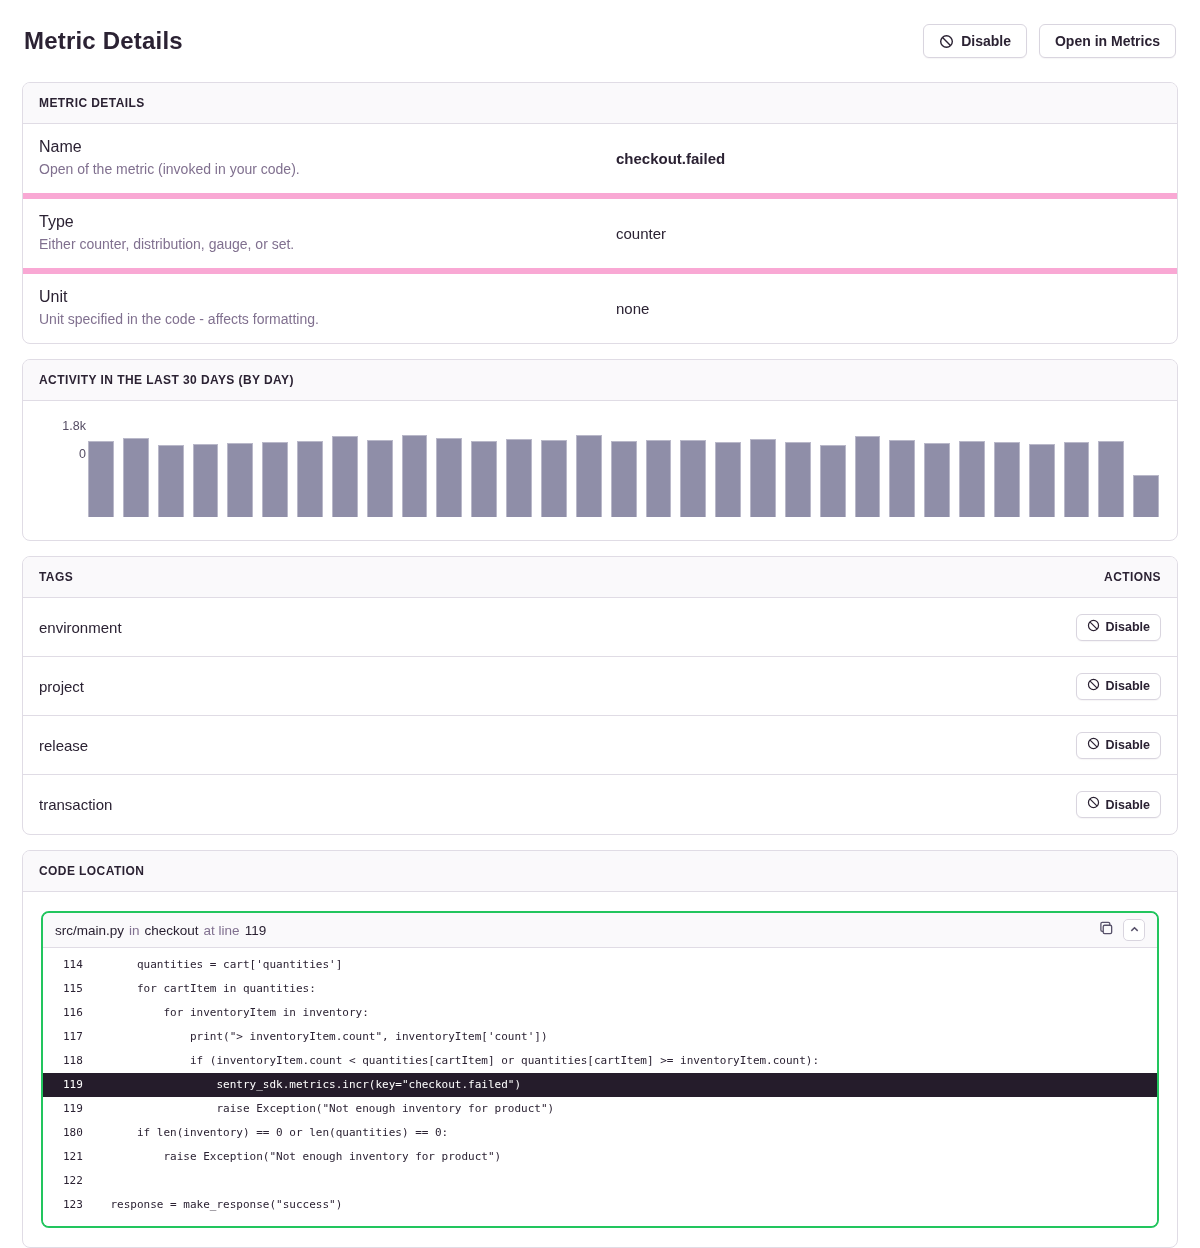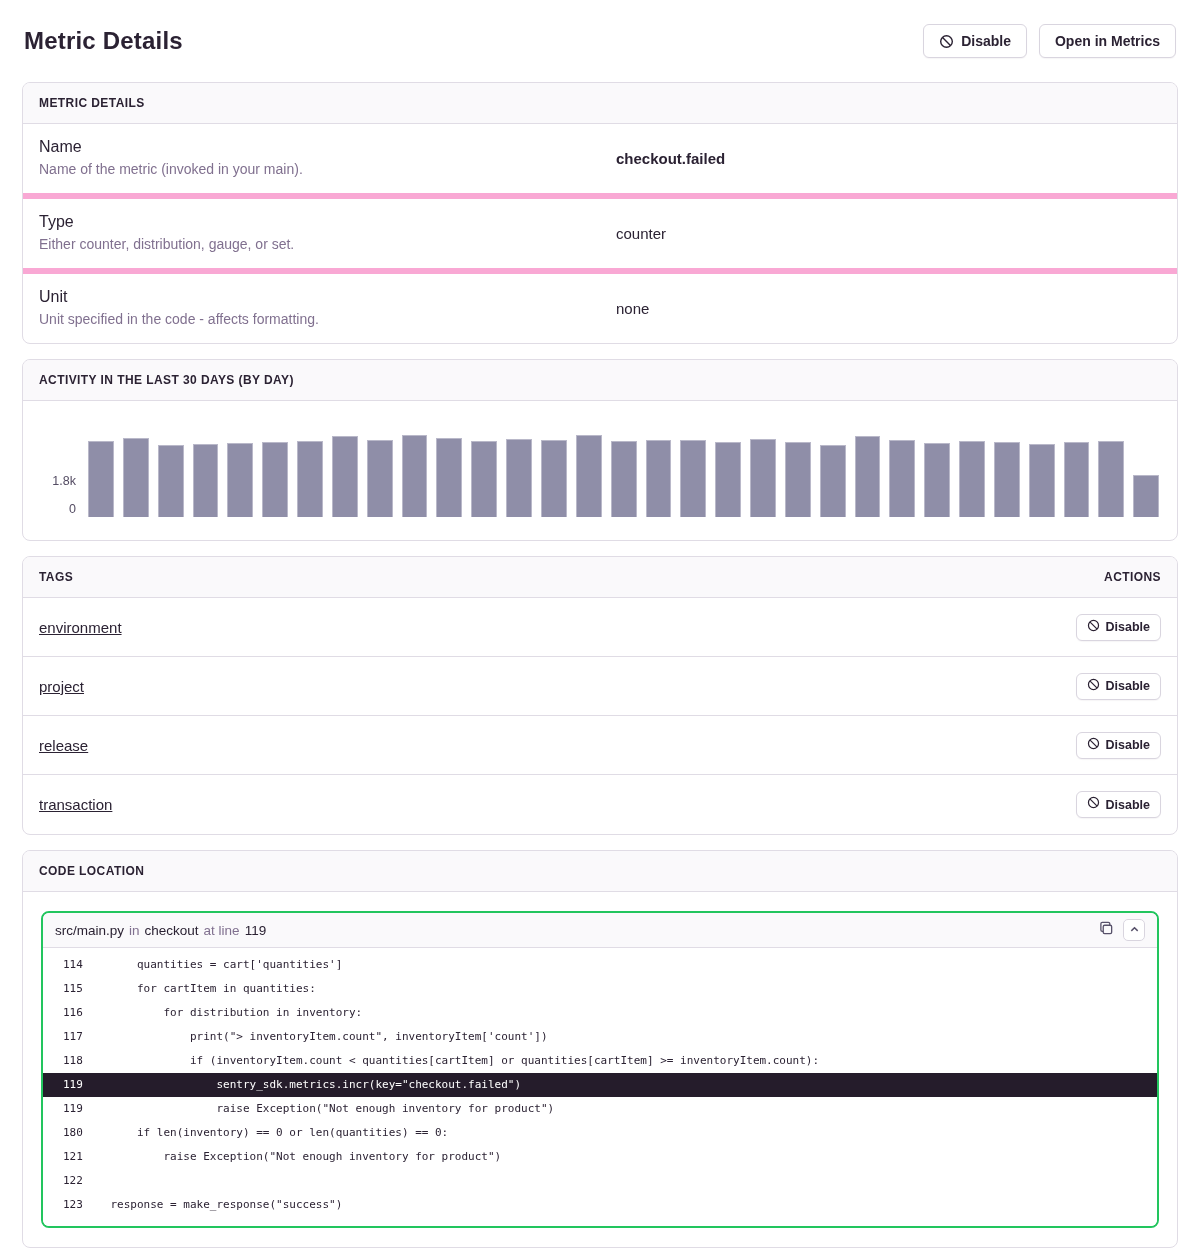--- a/index.html
+++ b/index.html
@@ -42,35 +42,35 @@
   .detail-row:last-child { border-bottom: none; }
   .detail-left { flex: 1 1 50%; padding: 14px 16px 16px; }
   .detail-label { font-size: 16px; margin-bottom: 5px; }
   .detail-desc { font-size: 14px; color: #80708f; }
   .detail-right { flex: 1 1 50%; padding: 14px 16px; display: flex; align-items: center; font-size: 15px; }
   .detail-right.bold { font-weight: 700; }
 
   
   .chart-area { display: flex; padding: 25px 18px 23px 16px; }
   .y-axis {
-    width: 49px; display: flex; flex-direction: column; justify-content: center;
-    align-items: flex-end; padding-right: 12px; font-size: 12.5px; color: #544c63; margin-top: 47px;
+    width: 49px; display: flex; flex-direction: column; justify-content: flex-start;
+    align-items: flex-end; padding-right: 2px; font-size: 12.5px; color: #544c63;
   }
   .y-axis .tick-top { transform: translateY(-7px); }
   .y-axis .tick-bottom { transform: translateY(7px); }
   .bars { flex: 1; height: 91px; display: flex; align-items: flex-end; gap: 9px; }
   .bar { flex: 1 1 0; background: #8f8ea8; border: 1px solid #b9b8c9; border-bottom: none; }
 
   
   .tag-row {
     display: flex; justify-content: space-between; align-items: center;
     height: 59px; padding: 0 16px; border-bottom: 1px solid #e0dce5;
   }
   .tag-row:last-child { border-bottom: none; }
-  .tag-label { font-size: 15px; text-decoration: underline; }
+  .tag-label { font-size: 15px; }
   .btn-sm {
     display: inline-flex; align-items: center; gap: 6px;
     background: #fff; border: 1px solid #d9d5df; border-radius: 6px;
     padding: 4px 10px; font-size: 12.5px; font-weight: 600; color: #2b2233;
     font-family: inherit; cursor: pointer; box-shadow: 0 1px 1px rgba(43,34,51,.04);
     line-height: 16px;
   }
 
   
   .code-wrap { padding: 19px 18px; }
@@ -121,21 +121,21 @@
   </div>
 
   <div class="panel">
     <div class="panel-header">
       <span>METRIC DETAILS</span>
     </div>
     <div id="detail-rows">
         <div class="detail-row">
           <div class="detail-left">
             <div class="detail-label">Name</div>
-            <div class="detail-desc">Name of the metric (invoked in your main).</div>
+            <div class="detail-desc">Open of the metric (invoked in your code).</div>
           </div>
           <div class="detail-right bold">checkout.failed</div>
         </div>
         <div class="detail-row">
           <div class="detail-left">
             <div class="detail-label">Type</div>
             <div class="detail-desc">Either counter, distribution, gauge, or set.</div>
           </div>
           <div class="detail-right">counter</div>
         </div>
@@ -271,21 +271,21 @@
                 <svg width="11" height="11" viewBox="0 0 12 12" fill="none" stroke="#57516a" stroke-width="1.6">
                   <polyline points="2.5,7.5 6,4 9.5,7.5"></polyline>
                 </svg>
               </span>
             </button>
           </div>
         </div>
         <div class="code-body" id="code-lines">
             <div class="code-line"><span class="ln">114</span><span>        quantities = cart['quantities']</span></div>
             <div class="code-line"><span class="ln">115</span><span>        for cartItem in quantities:</span></div>
-            <div class="code-line"><span class="ln">116</span><span>            for distribution in inventory:</span></div>
+            <div class="code-line"><span class="ln">116</span><span>            for inventoryItem in inventory:</span></div>
             <div class="code-line"><span class="ln">117</span><span>                print("&gt; inventoryItem.count", inventoryItem['count'])</span></div>
             <div class="code-line"><span class="ln">118</span><span>                if (inventoryItem.count &lt; quantities[cartItem] or quantities[cartItem] &gt;= inventoryItem.count):</span></div>
             <div class="code-line hl"><span class="ln">119</span><span>                    sentry_sdk.metrics.incr(key="checkout.failed")</span></div>
             <div class="code-line"><span class="ln">119</span><span>                    raise Exception("Not enough inventory for product")</span></div>
             <div class="code-line"><span class="ln">180</span><span>        if len(inventory) == 0 or len(quantities) == 0:</span></div>
             <div class="code-line"><span class="ln">121</span><span>            raise Exception("Not enough inventory for product")</span></div>
             <div class="code-line"><span class="ln">122</span><span></span></div>
             <div class="code-line"><span class="ln">123</span><span>    response = make_response("success")</span></div>
           </div>
       </div>

